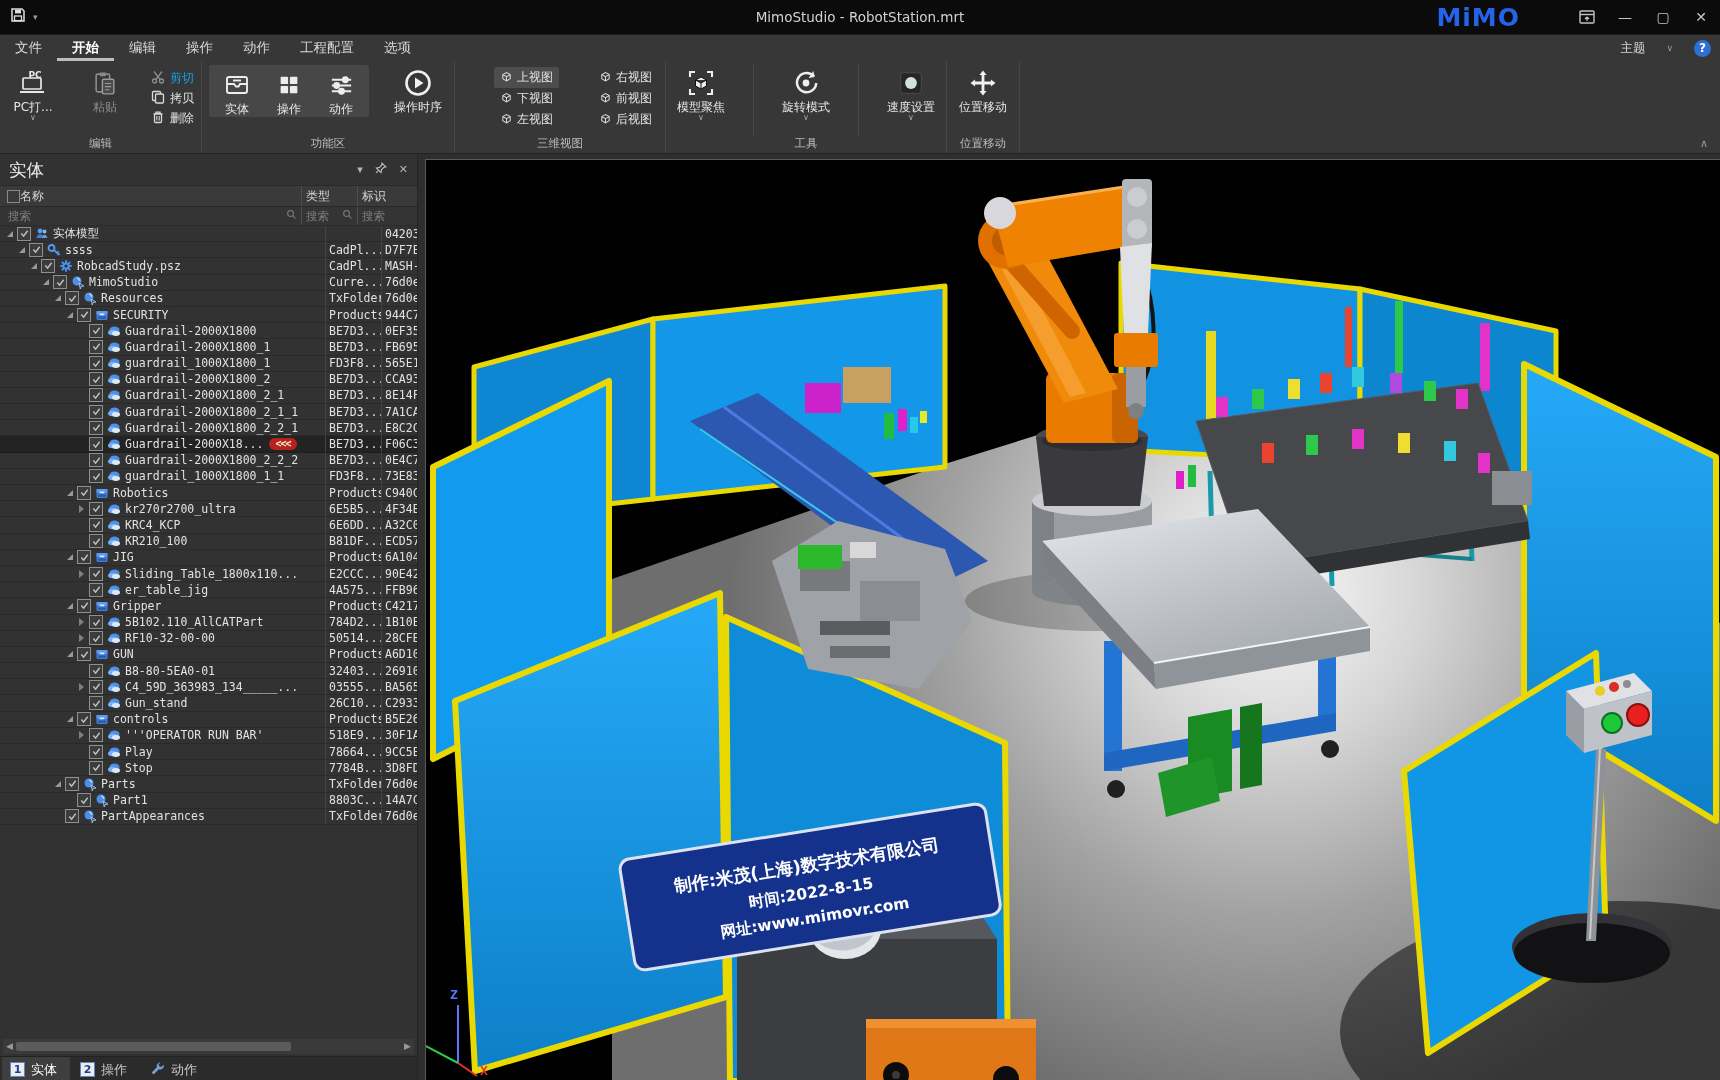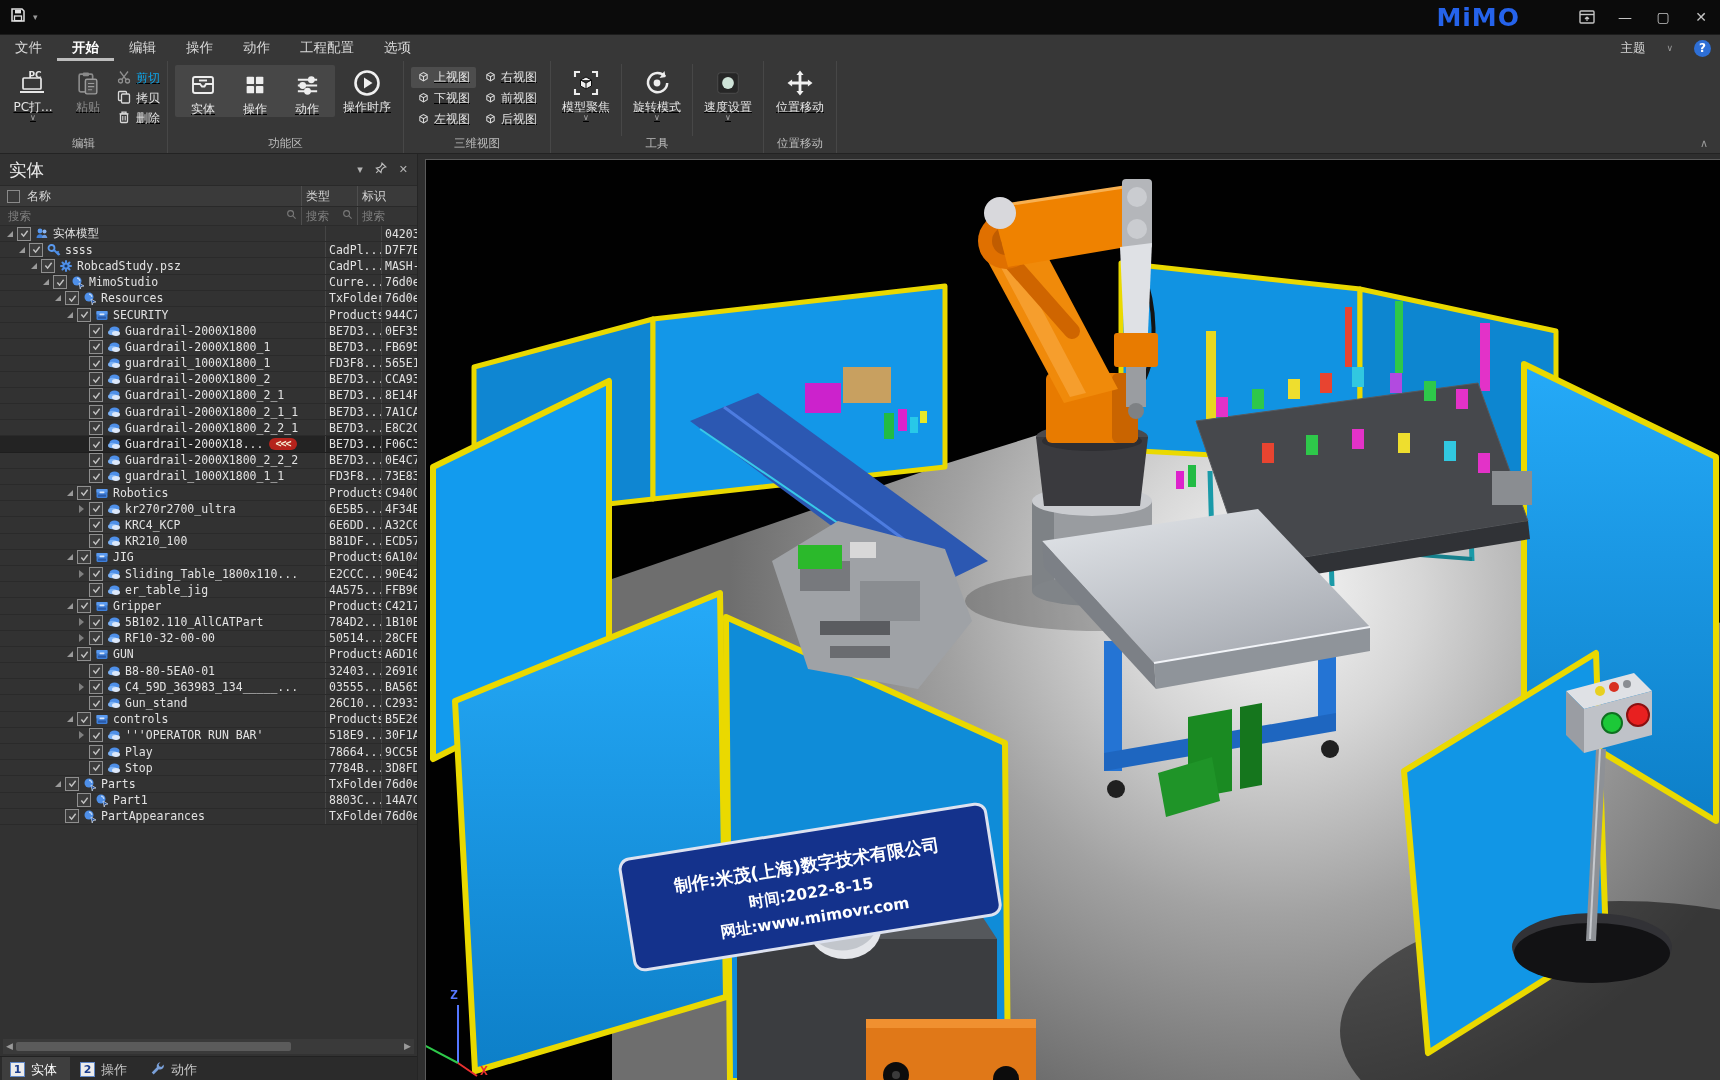--- a/index.html
+++ b/index.html
@@ -17,43 +17,43 @@
   
   .menubar{height:26px;background:#373737;display:flex;align-items:stretch;font-size:13.5px;color:#d8d8d8;border-top:1px solid #1c1c1c;}
   .menu-item{padding:0 15px;display:flex;align-items:center;}
   .menu-item.active{color:#fff;font-weight:bold;box-shadow:inset 0 -3px 0 #bdbdbd;}
   .menubar-right{margin-left:auto;display:flex;align-items:center;gap:21px;padding-right:9px;}
   .theme-caret{font-size:9px;color:#9a9a9a;}
   .helpbtn{width:17px;height:17px;border-radius:50%;background:#2e6fd6;color:#fff;font-size:12px;font-weight:bold;display:flex;align-items:center;justify-content:center;}
   
   .ribbon{height:92px;background:#373737;display:flex;border-bottom:1px solid #232323;position:relative;}
   .rgroup{display:flex;flex-direction:column;border-right:1px solid #474747;padding:3px 7px 0 7px;}
-  .rgroup-content{flex:1;display:flex;align-items:flex-start;gap:3px;text-decoration:underline;}
+  .rgroup-content{flex:1;display:flex;align-items:flex-start;gap:20px;}
   .rgroup-label{height:17px;text-align:center;font-size:11.5px;color:#bdbdbd;line-height:15px;}
   .bigbtn{width:52px;display:flex;flex-direction:column;align-items:center;padding-top:4px;color:#e6e6e6;font-size:12px;line-height:14px;}
   .bigbtn .bicon{width:30px;height:30px;display:flex;align-items:center;justify-content:center;margin-bottom:2px;}
   .bigbtn .bcaret{font-size:8px;color:#a8a8a8;line-height:7px;}
   .bigbtn.disabled{color:#8a8a8a;}
   .smallcol{display:flex;flex-direction:column;justify-content:flex-start;gap:2px;padding-top:5px;}
   .smallbtn{display:flex;align-items:center;gap:5px;font-size:12px;height:18px;color:#e2e2e2;}
   .smallbtn.disabled{color:#0ea5e9;}
   .fn-panel{background:#474747;border-radius:2px;display:flex;padding:1px 2px;margin-top:1px;}
   .views{display:grid;grid-template-rows:repeat(3,21px);grid-auto-flow:column;column-gap:2px;font-size:12px;color:#e2e2e2;margin-top:3px;}
-  .viewbtn{display:flex;align-items:center;gap:4px;padding:8px 6px;border-radius:2px;}
+  .viewbtn{display:flex;align-items:center;gap:4px;padding:8px 6px;border-radius:2px;margin-left:32px;}
   .viewbtn.active{background:#4d4d4d;}
   .tool-sep{width:1px;align-self:stretch;background:#474747;margin:0 4px;}
   .ribbon-collapse{position:absolute;right:12px;bottom:3px;color:#9a9a9a;font-size:11px;}
   
   .main{display:flex;height:928px;}
   .panel{width:417px;background:#323232;display:flex;flex-direction:column;border-right:1px solid #252525;}
   .panel-header{height:31px;display:flex;align-items:center;padding:0 9px;color:#ececec;font-size:17.5px;}
   .ph-icons{margin-left:auto;display:flex;align-items:center;gap:12px;color:#b4b4b4;font-size:11px;}
   .mono{font-family:"DejaVu Sans Mono","Liberation Mono",monospace;}
   .cols{display:flex;height:20px;background:#3a3a3a;border-top:1px solid #292929;border-bottom:1px solid #292929;font-size:12px;color:#d6d6d6;}
-  .c-name{width:302px;display:flex;align-items:center;gap:7px;padding-left:7px;border-right:1px solid #4e4e4e;box-sizing:border-box;}
+  .c-name{width:302px;display:flex;align-items:center;padding-left:7px;border-right:1px solid #4e4e4e;box-sizing:border-box;}
   .c-type{width:56px;display:flex;align-items:center;padding-left:4px;border-right:1px solid #4e4e4e;box-sizing:border-box;}
   .c-id{flex:1;display:flex;align-items:center;padding-left:4px;}
   .hdr-cb{width:11px;height:11px;border:1px solid #8a8a8a;background:transparent;}
   .searchrow{display:flex;height:18px;background:#343434;border-bottom:1px solid #2b2b2b;font-size:11.5px;color:#7f7f7f;}
   .searchrow .c-name,.searchrow .c-type{justify-content:space-between;padding-right:4px;}
   .tree{flex:1;overflow:hidden;font-size:11.5px;color:#e2e2e2;}
   .trow{display:flex;align-items:center;height:16.2px;box-sizing:border-box;border-bottom:1px solid rgba(0,0,0,.14);}
   .trow.selected{background:#232323;}
   .tcell-name{width:326px;display:flex;align-items:center;overflow:hidden;border-right:1px solid #454545;box-sizing:border-box;height:100%;white-space:nowrap;}
   .tcell-type{width:56px;border-right:1px solid #454545;box-sizing:border-box;height:100%;display:flex;align-items:center;padding-left:3px;overflow:hidden;white-space:nowrap;}
@@ -82,20 +82,21 @@
 
 <div class="titlebar">
   <div class="tb-left">
     <span><svg width="16" height="16" viewBox="0 0 16 16">
           <path d="M2 2h10l2 2v10H2z" fill="none" stroke="#e0e0e0" stroke-width="1.5"></path>
           <rect x="5" y="2.8" width="6" height="3.6" fill="#e0e0e0"></rect>
           <rect x="4.5" y="9" width="7" height="4.6" fill="none" stroke="#e0e0e0" stroke-width="1.3"></rect>
         </svg></span>
     <span class="tb-caret">▾</span>
   </div>
+  <div class="tb-title">MimoStudio - RobotStation.mrt</div>
   <div class="tb-right">
     <span class="logo">MiMO</span>
     <span class="winbtn">
         <svg width="16" height="14" viewBox="0 0 16 14">
           <rect x="1" y="1" width="14" height="12" rx="1" fill="none" stroke="#c4c4c4" stroke-width="1.4"></rect>
           <path d="M1 4.5h14" stroke="#c4c4c4" stroke-width="1.4"></path>
           <path d="M8 11V7M8 7l-2 2M8 7l2 2" stroke="#c4c4c4" stroke-width="1.2" fill="none"></path>
         </svg>
       </span>
     <span class="winbtn">—</span>

